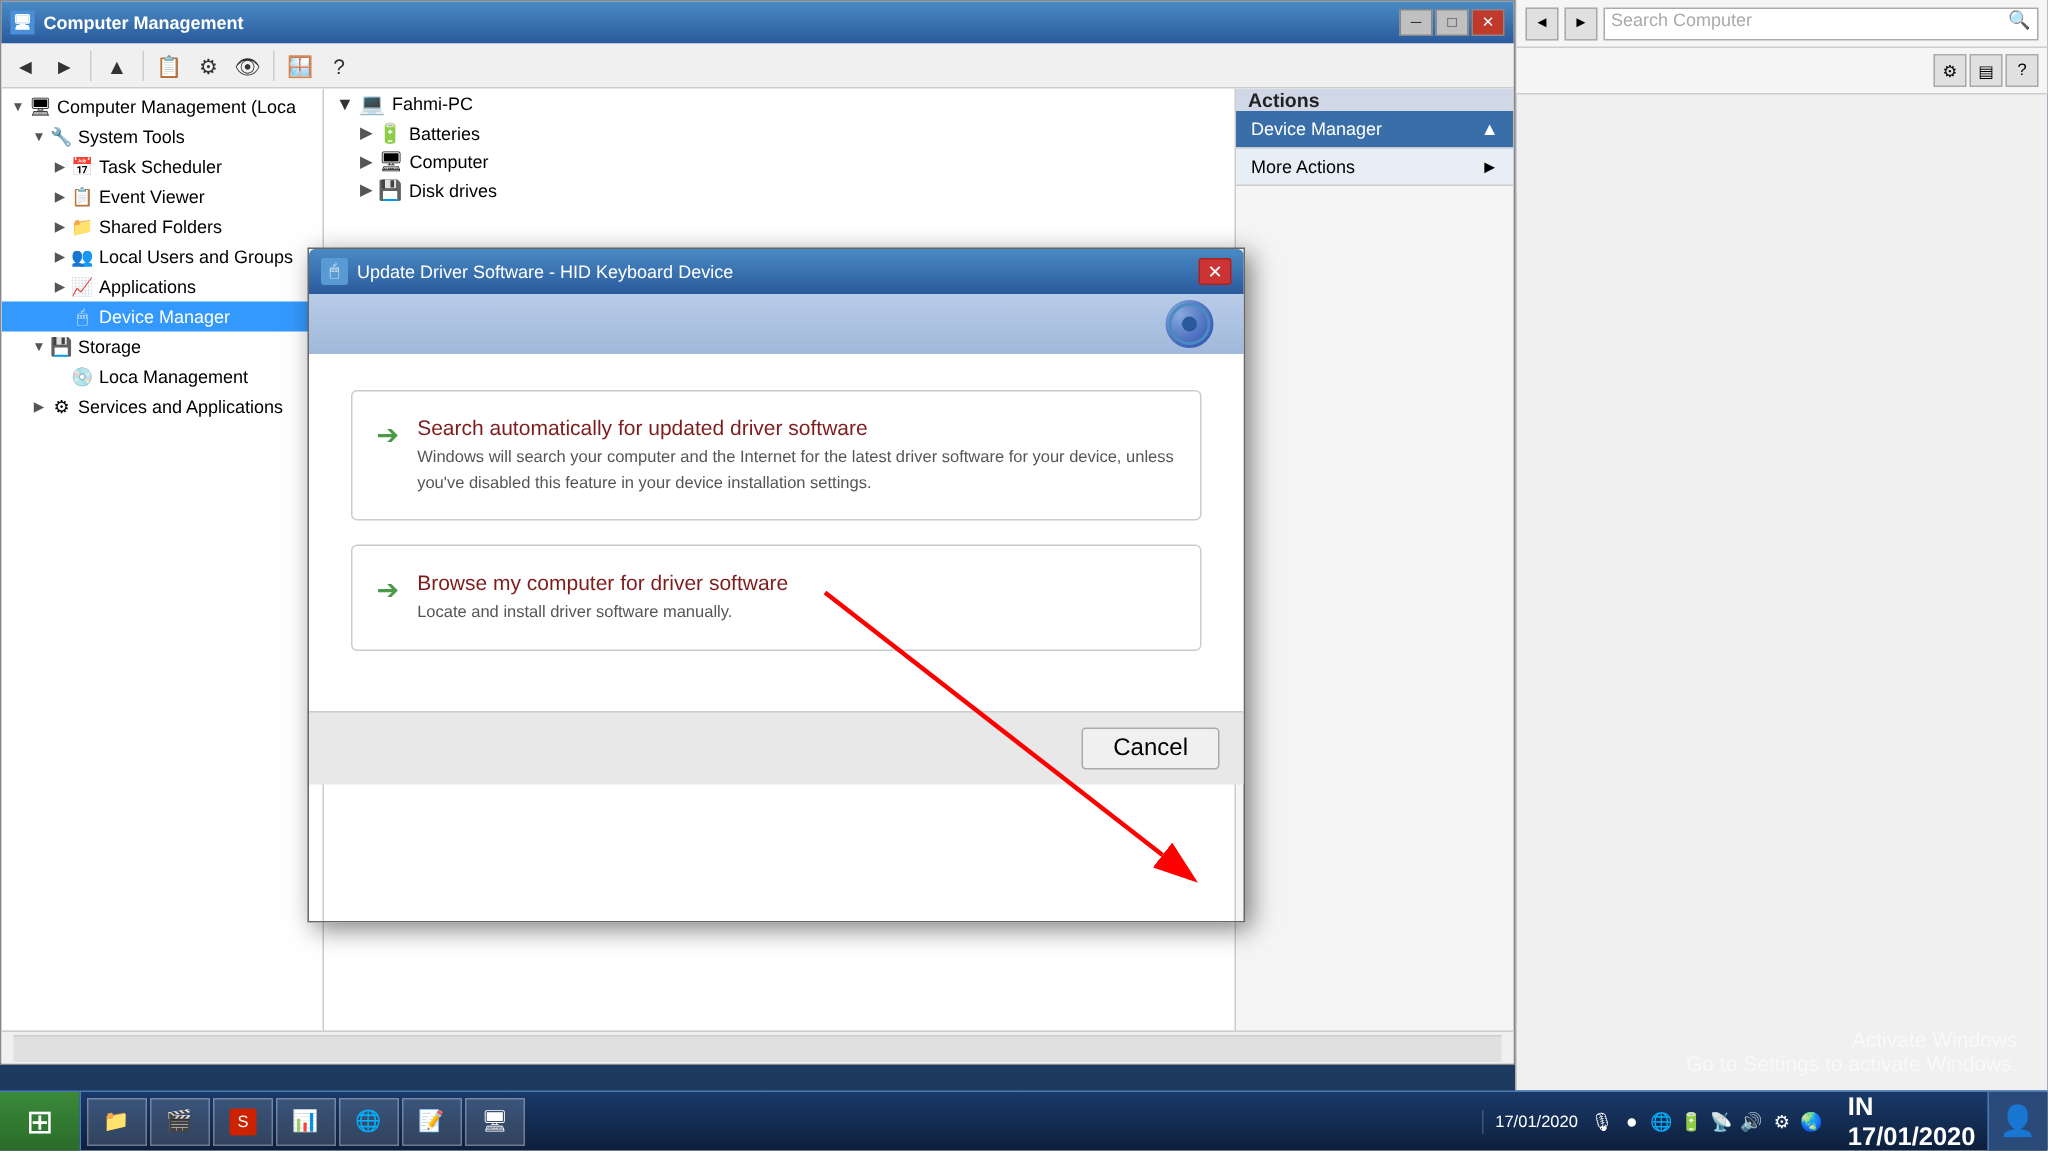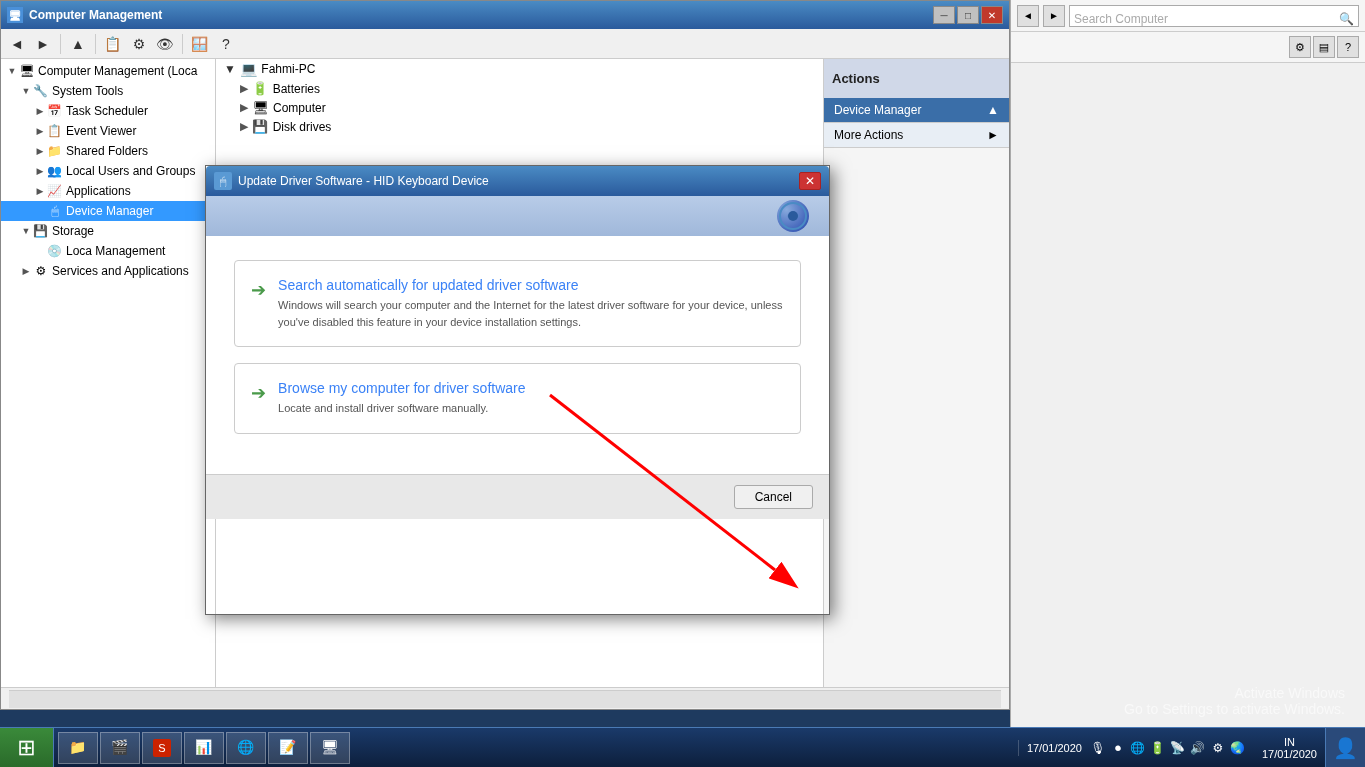--- a/index.html
+++ b/index.html
@@ -197,21 +197,21 @@
     
     .cm-actions {
       width: 185px;
       background: #f5f5f5;
       flex-shrink: 0;
       overflow-y: auto;
     }
 
     .actions-header {
       background: #d0d8e8;
-      padding: 12px 8px;
+      padding: 0 8px;
       font-size: 13px;
       font-weight: bold;
       color: #222;
     }
 
     .action-item {
       display: flex;
       align-items: center;
       justify-content: space-between;
       padding: 5px 10px;
@@ -266,21 +266,21 @@
       background: #f5f5f5;
       border-bottom: 1px solid #ccc;
       display: flex;
       align-items: center;
       padding: 0 6px;
       gap: 4px;
     }
 
     .search-box {
       display: flex;
-      align-items: flex-end;
+      align-items: flex-start;
       background: white;
       border: 1px solid #aaa;
       height: 22px;
       flex: 1;
       padding: 0 4px;
       font-size: 12px;
       color: #888;
     }
 
     .right-panel-content {
@@ -363,23 +363,24 @@
       height: 16px;
       font-size: 12px;
       color: white;
       display: flex;
       align-items: center;
       justify-content: center;
     }
 
     .taskbar-clock {
       color: white;
-      font-size: 11px;
-      text-align: center;
+      font-size: 17px;
+      text-align: left;
       padding: 0 8px;
+      font-weight: bold;
     }
 
     
     .dialog-titlebar {
       background: linear-gradient(to bottom, #4a8bc4 0%, #2a5a9c 100%);
       height: 30px;
       display: flex;
       align-items: center;
       padding: 0 8px;
       justify-content: space-between;
@@ -465,21 +466,21 @@
 
     .option-arrow {
       color: #4a9a4a;
       font-size: 18px;
       margin-top: 2px;
       flex-shrink: 0;
     }
 
     .option-text-main {
       font-size: 14px;
-      color: #3b82f6;
+      color: #7f1d1d;
       font-weight: normal;
       display: block;
       margin-bottom: 4px;
     }
 
     .option-text-sub {
       font-size: 11px;
       color: #555;
       line-height: 1.5;
     }
@@ -490,21 +491,21 @@
       padding: 10px 16px;
       display: flex;
       justify-content: flex-end;
     }
 
     .cancel-btn {
       padding: 4px 20px;
       background: #f0f0f0;
       border: 1px solid #aaa;
       border-radius: 3px;
-      font-size: 12px;
+      font-size: 16px;
       cursor: pointer;
     }
 
     
     .red-arrow-svg {
       position: absolute;
       top: 0;
       left: 0;
       width: 100%;
       height: 100%;

